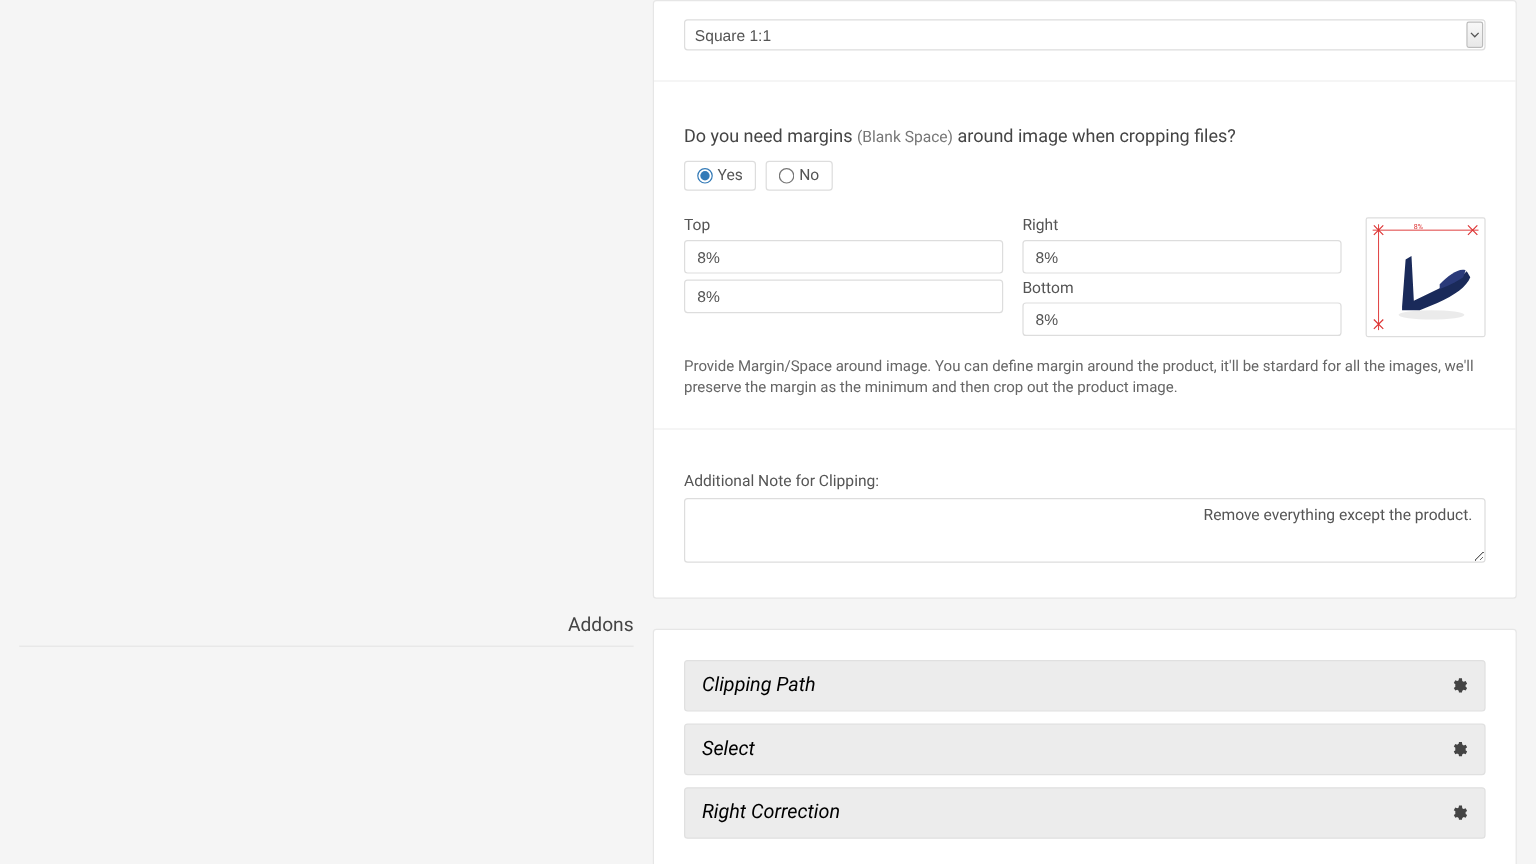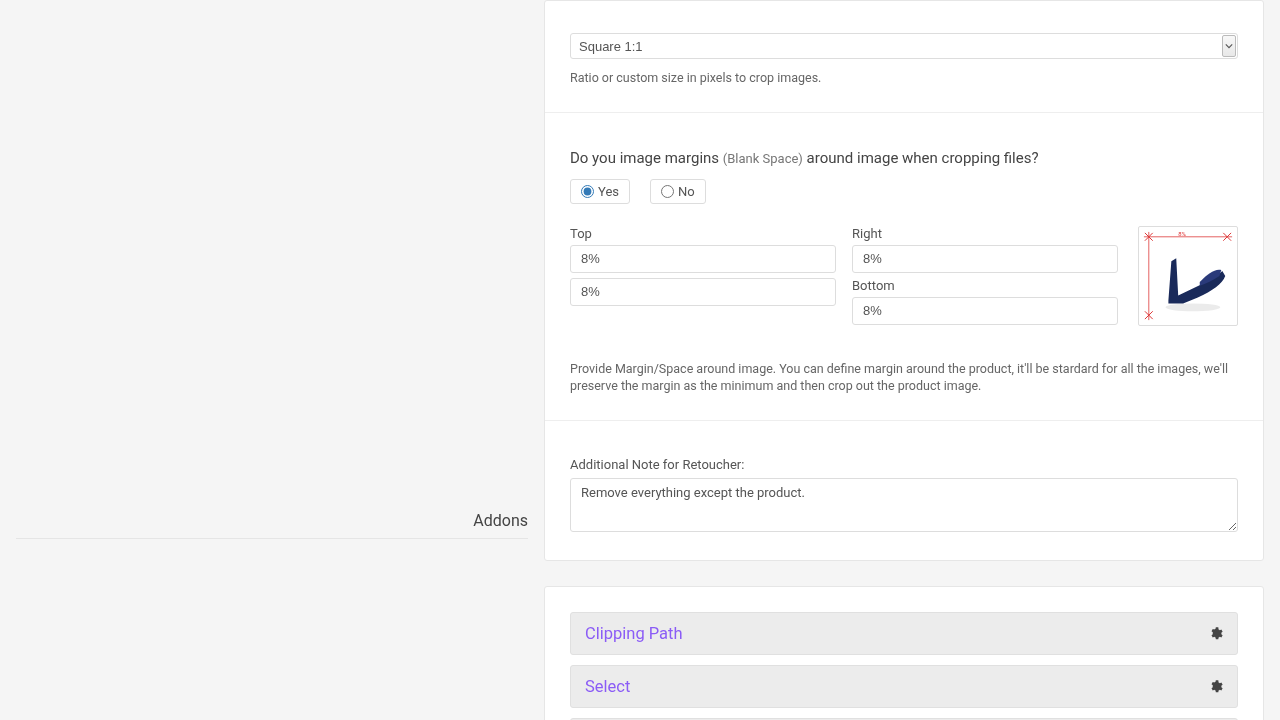--- a/index.html
+++ b/index.html
@@ -32,21 +32,21 @@
     border: 1px solid #e6e6e6;
     border-radius: 3px;
     margin-bottom: 25px;
     padding-bottom: 25px;
   }
   .section {
     padding: 12px 25px 0 25px;
   }
   .select-wrap {
     position: relative;
-    margin-top: 20px;
+    margin-top: 3px;
   }
   select.form-control {
     width: 100%;
     height: 26px;
     border: 1px solid #ddd;
     border-radius: 3px;
     background: #fff;
     padding: 2px 8px;
     font-size: 13px;
     color: #555;
@@ -83,21 +83,21 @@
     margin-top: 24px;
     margin-bottom: 12px;
   }
   .question .sub {
     font-size: 13px;
     color: #777;
     margin-top: 37px;
   }
   .radio-group {
     display: flex;
-    gap: 20px;
+    gap: 8px;
   }
   .radio-btn {
     border: 1px solid #ddd;
     border-radius: 3px;
     padding: 4px 10px;
     font-size: 13px;
     background: #fff;
     display: flex;
     align-items: center;
     gap: 4px;
@@ -144,20 +144,21 @@
   .textarea {
     width: 100%;
     min-height: 54px;
     border: 1px solid #ddd;
     border-radius: 3px;
     padding: 6px 10px;
     font-size: 13px;
     color: #555;
     resize: vertical;
     font-family: inherit;
+    text-align: right;
   }
   .note-label {
     font-size: 13px;
     margin-top: 24px;
     margin-bottom: 6px;
     display: block;
   }
   
   .addons-title {
     font-size: 16px;
@@ -185,21 +186,22 @@
     padding: 11px 14px;
     display: flex;
     align-items: center;
     justify-content: space-between;
     margin-bottom: 10px;
     cursor: pointer;
   }
   .accordion-item:last-child { margin-bottom: 0; }
   .accordion-title {
     font-size: 16.5px;
-    color: #8b5cf6;
+    color: #000000;
+    font-style: italic;
   }
   .gear { width: 15px; height: 15px; fill: #444; }
   .shoe-svg { position:absolute; inset:0; }
 </style>
 </head>
 <body>
 
 <div class="page">
   <div class="left-col">
     <div class="addons-title">Addons</div>
@@ -211,27 +213,26 @@
         <div class="select-wrap">
           <select class="form-control">
             <option>Square 1:1</option>
           </select>
           <span class="select-caret">
             <svg viewBox="0 0 10 10">
                 <path d="M1 3 L5 7 L9 3" fill="none" stroke="#555" stroke-width="1.4"></path>
               </svg>
           </span>
         </div>
-        <div class="help-text">Ratio or custom size in pixels to crop images.</div>
         <div class="divider"></div>
       </div>
 
       <div class="section">
         <div class="question">
-          <span>Do you image margins </span><span class="sub">(Blank Space)</span><span> around image when cropping files?</span>
+          <span>Do you need margins </span><span class="sub">(Blank Space)</span><span> around image when cropping files?</span>
         </div>
         <div class="radio-group">
           <label class="radio-btn">
             <input type="radio" name="m" checked="" style="">
             <span>Yes</span>
           </label>
           <label class="radio-btn">
             <input type="radio" name="m" style="">
             <span>No</span>
           </label>
@@ -265,26 +266,26 @@
               <path d="M6 86 L14 94 M14 86 L6 94" stroke="#d33" stroke-width="1" fill="none"></path>
               <text x="40" y="9" font-size="6" fill="#d33">8%</text>
 
               <path d="M30 75 L33 35 L38 32 L40 70 L65 58 C72 55 80 50 85 45 L88 50 C85 58 75 65 60 72 L45 78 L30 78 Z" fill="#1a2a5a"></path>
               <path d="M62 56 C70 48 78 42 84 44 L82 50 C76 54 68 58 62 60 Z" fill="#2a3a7a"></path>
               <ellipse cx="55" cy="82" rx="28" ry="4" fill="#000" opacity="0.08"></ellipse>
             </svg>
           </div>
         </div>
 
-        <div class="help-text" style="margin-top:34px">Provide Margin/Space around image. You can define margin around the product, it'll be stardard for all the images, we'll preserve the margin as the minimum and then crop out the product image.</div>
+        <div class="help-text" style="margin-top:16px">Provide Margin/Space around image. You can define margin around the product, it'll be stardard for all the images, we'll preserve the margin as the minimum and then crop out the product image.</div>
         <div class="divider"></div>
       </div>
 
       <div class="section">
-        <label class="note-label">Additional Note for Retoucher:</label>
+        <label class="note-label">Additional Note for Clipping:</label>
         <textarea class="textarea" style="">Remove everything except the product.</textarea>
       </div>
     </div>
 
     <div class="addons-card">
       <div class="accordion-item">
         <span class="accordion-title">Clipping Path</span>
         <svg class="gear" viewBox="0 0 24 24">
             <path d="M12 8a4 4 0 100 8 4 4 0 000-8zm9.4 4a7.4 7.4 0 00-.1-1.2l2.1-1.6-2-3.5-2.5 1a7.6 7.6 0 00-2-1.2L16.5 2h-4l-.4 2.5a7.6 7.6 0 00-2 1.2l-2.5-1-2 3.5 2.1 1.6A7.4 7.4 0 007.6 12c0 .4 0 .8.1 1.2l-2.1 1.6 2 3.5 2.5-1c.6.5 1.3.9 2 1.2l.4 2.5h4l.4-2.5c.7-.3 1.4-.7 2-1.2l2.5 1 2-3.5-2.1-1.6c.1-.4.1-.8.1-1.2z"></path>
           </svg>

